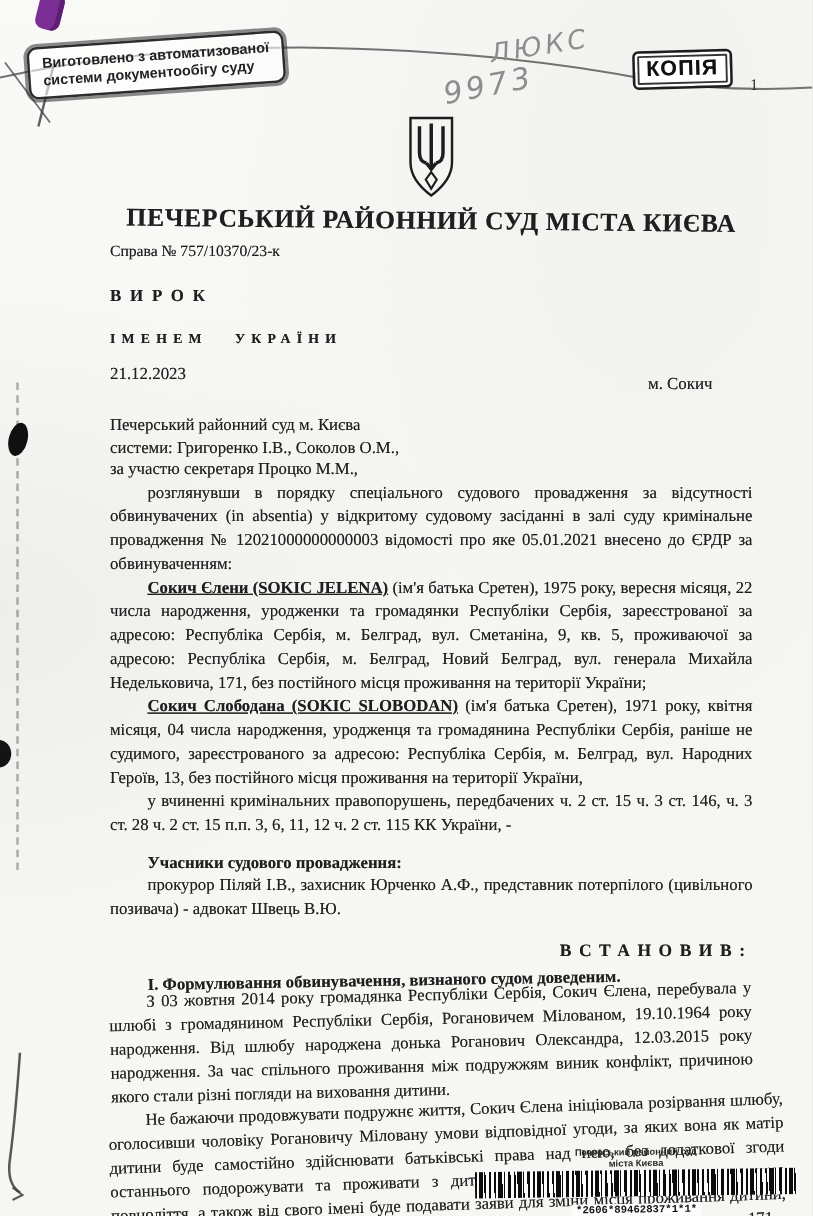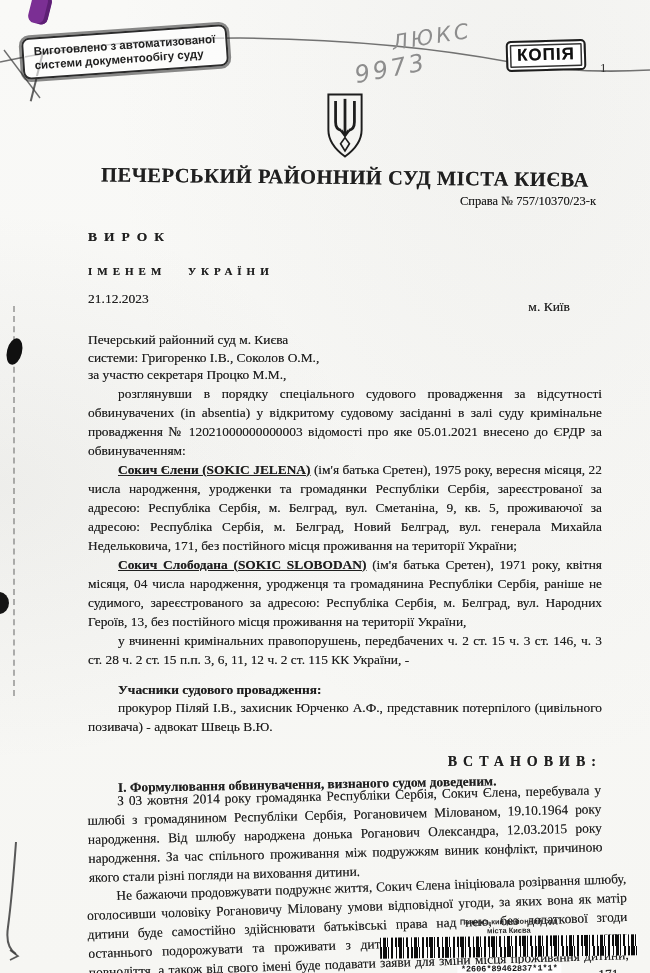--- a/index.html
+++ b/index.html
@@ -35,21 +35,21 @@
   .stamp-copy{position:absolute;left:506px;top:40px;transform:rotate(-1.5deg);
     border:2px solid #1d1d1d;border-radius:5px;box-shadow:0 0 0 2px #fff inset,0 0 0 3.5px rgba(29,29,29,.9) inset;
     padding:3px 9px 4px;background:#fff;
     font-family:"Liberation Sans",sans-serif;font-weight:bold;font-size:17px;letter-spacing:1px;color:#111;}
   .pagenum{position:absolute;left:600px;top:60px;font-size:13px;color:#333;}
 
   
   .content{position:relative;padding:90px 48px 0 88px;}
   .emblem{display:block;margin:0 auto;}
   .title{margin-top:4px;text-align:center;font-weight:bold;font-size:20.5px;letter-spacing:.5px;transform:rotate(.6deg);}
-  .case{margin-top:5px;text-align:right;font-size:12.5px;padding-right:6px;}
+  .case{margin-top:5px;text-align:left;font-size:12.5px;padding-right:6px;}
   .vblock{margin-top:20px;text-align:left;font-weight:bold;}
   .v1{font-size:13.5px;letter-spacing:7px;}
   .v2{font-size:11px;letter-spacing:5px;word-spacing:14px;margin-top:20px;}
   .daterow{margin-top:14px;display:flex;justify-content:space-between;font-size:13.5px;}
   .city{margin-right:32px;margin-top:8px;}
   .courtlines{margin-top:16px;font-size:13.4px;line-height:17.6px;}
   p.body{margin:0;font-size:13.4px;line-height:19px;text-align:justify;text-indent:30px;}
   .b{font-weight:bold;text-decoration:underline;}
   .part-head{margin-top:13px;font-weight:bold;font-size:13.4px;text-indent:30px;}
   .estab{margin:18px 0 2px;text-align:right;font-weight:bold;font-size:14px;letter-spacing:6px;}
@@ -111,21 +111,21 @@
     <div class="title txt">ПЕЧЕРСЬКИЙ РАЙОННИЙ СУД МІСТА КИЄВА</div>
     <div class="case txt">Справа № 757/10370/23-к</div>
 
     <div class="vblock">
       <div class="v1 txt">ВИРОК</div>
       <div class="v2 txt">ІМЕНЕМ УКРАЇНИ</div>
     </div>
 
     <div class="daterow">
       <span class="txt">21.12.2023</span>
-      <span class="city txt">м. Київ</span>
+      <span class="city txt">м. Сокич</span>
     </div>
 
     <div class="courtlines txt">
       <div>Печерський районний суд м. Києва</div>
       <div>системи: Григоренко І.В., Соколов О.М.,</div>
       <div>за участю секретаря Процко М.М.,</div>
     </div>
 
     <p class="body txt">розглянувши в порядку спеціального судового провадження за відсутності обвинувачених (in absentia) у відкритому судовому засіданні в залі суду кримінальне провадження № 12021000000000003 відомості про яке 05.01.2021 внесено до ЄРДР за обвинуваченням:</p>
 

